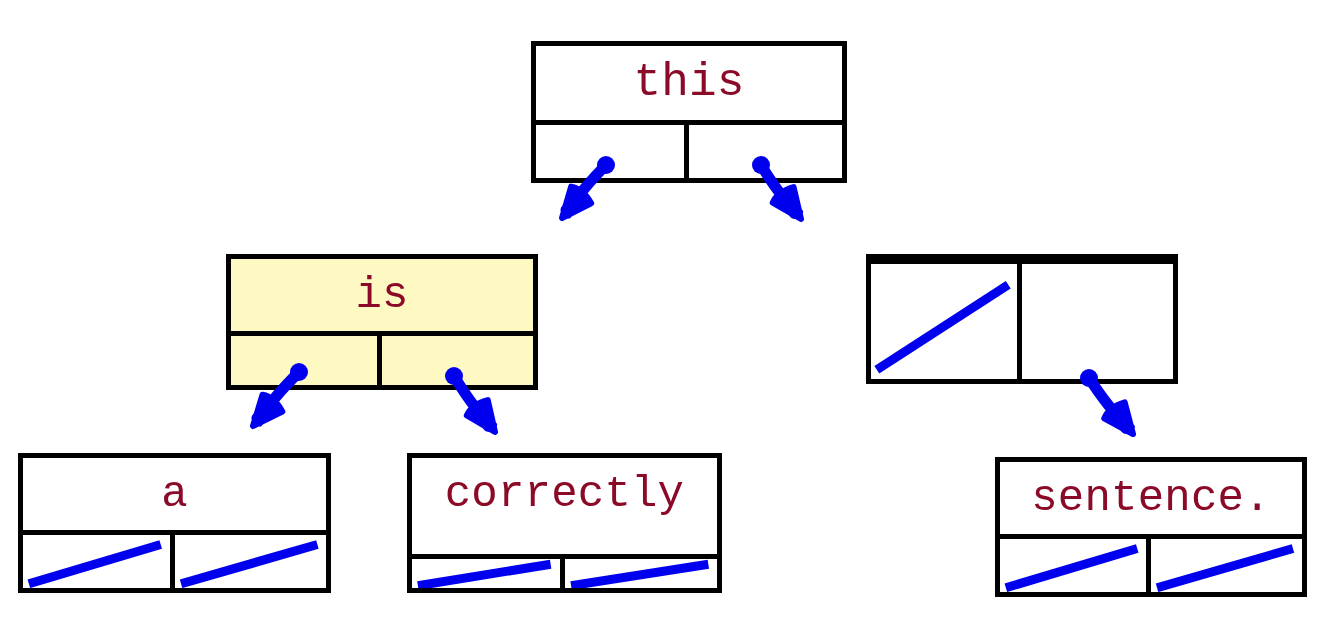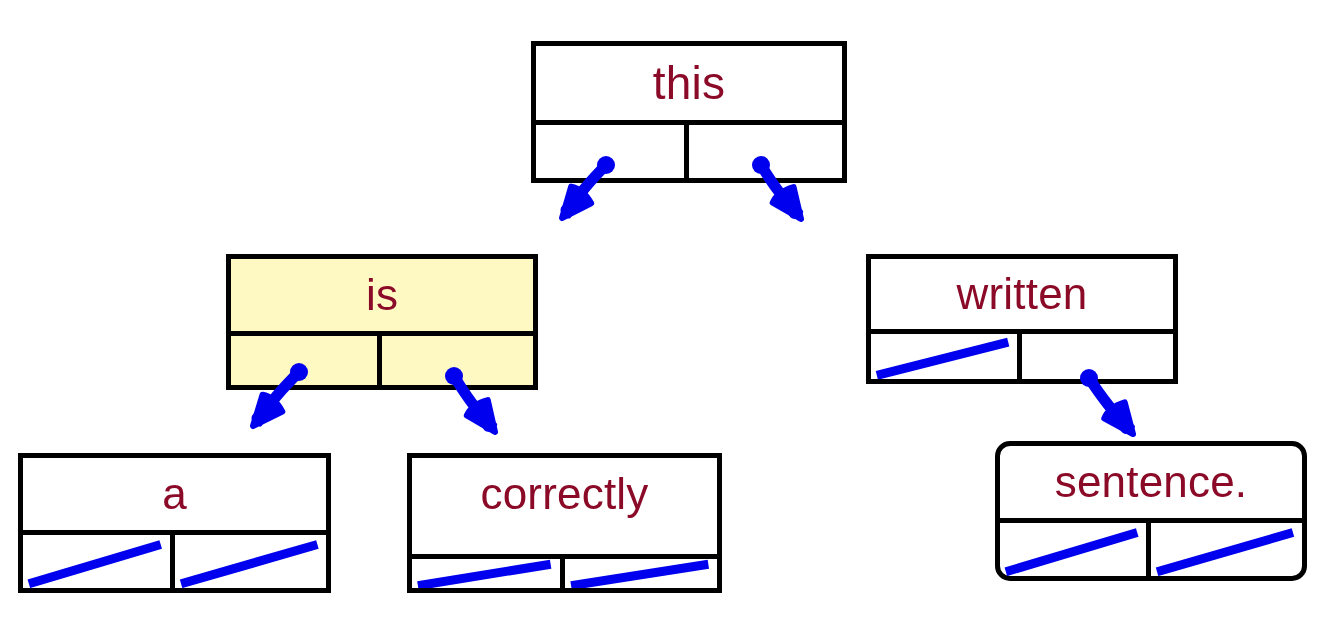--- a/index.html
+++ b/index.html
@@ -33,21 +33,21 @@
     flex-direction: column;
     z-index: 3;
   }
   .node-value {
     flex: 0 0 auto;
     box-sizing: border-box;
     display: flex;
     align-items: center;
     justify-content: center;
     color: #8b0a28;
-    font-family: Liberation Sans, sans-serif;
+    font-family: Liberation Mono, monospace;
     font-weight: 400;
     letter-spacing: 0.2px;
     line-height: 1;
     white-space: nowrap;
     overflow: hidden;
   }
   .node-pointers {
     flex: 1 1 auto;
     box-sizing: border-box;
     border-top: 5px solid #000000;
@@ -98,21 +98,20 @@
 
   <div class="node" id="node-is" style="left: 226px; top: 254px; width: 312px; height: 136px; border-color: rgb(0, 0, 0); background: #fef9c3;">
     <div class="node-value" style="height: 72px; font-size: 44px; color: rgb(139, 10, 40);">is</div>
     <div class="node-pointers" style="border-top-color: rgb(0, 0, 0);">
       <div class="ptr left" style="border-right-color: rgb(0, 0, 0);"></div>
       <div class="ptr right"></div>
     </div>
   </div>
 
   <div class="node" id="node-written" style="left: 866px; top: 254px; width: 312px; height: 130px; border-color: rgb(0, 0, 0); background: rgb(255, 255, 255);">
-    <div class="node-value" style="height: 70px; font-size: 44px; color: rgb(139, 10, 40);">written</div>
     <div class="node-pointers" style="border-top-color: rgb(0, 0, 0);">
       <div class="ptr left" style="border-right-color: rgb(0, 0, 0);">
           <svg class="null-slash" viewBox="0 0 100 100" preserveAspectRatio="none">
             <line x1="4" y1="92" x2="94" y2="18" stroke="#0000ee" stroke-width="9" vector-effect="non-scaling-stroke" stroke-linecap="butt"></line>
           </svg>
         </div>
       <div class="ptr right"></div>
     </div>
   </div>
 
@@ -141,21 +140,21 @@
           </svg>
         </div>
       <div class="ptr right">
           <svg class="null-slash" viewBox="0 0 100 100" preserveAspectRatio="none">
             <line x1="4" y1="92" x2="94" y2="18" stroke="#0000ee" stroke-width="9" vector-effect="non-scaling-stroke" stroke-linecap="butt"></line>
           </svg>
         </div>
     </div>
   </div>
 
-  <div class="node" id="node-sentence." style="left: 995px; top: 441px; width: 312px; height: 140px; border-color: rgb(0, 0, 0); background: rgb(255, 255, 255); border-radius: 15px;">
+  <div class="node" id="node-sentence." style="left: 995px; top: 457px; width: 312px; height: 140px; border-color: rgb(0, 0, 0); background: rgb(255, 255, 255);">
     <div class="node-value" style="height: 72px; font-size: 44px; color: rgb(139, 10, 40);">sentence.</div>
     <div class="node-pointers" style="border-top-color: rgb(0, 0, 0);">
       <div class="ptr left" style="border-right-color: rgb(0, 0, 0);">
           <svg class="null-slash" viewBox="0 0 100 100" preserveAspectRatio="none">
             <line x1="4" y1="92" x2="94" y2="18" stroke="#0000ee" stroke-width="9" vector-effect="non-scaling-stroke" stroke-linecap="butt"></line>
           </svg>
         </div>
       <div class="ptr right">
           <svg class="null-slash" viewBox="0 0 100 100" preserveAspectRatio="none">
             <line x1="4" y1="92" x2="94" y2="18" stroke="#0000ee" stroke-width="9" vector-effect="non-scaling-stroke" stroke-linecap="butt"></line>

